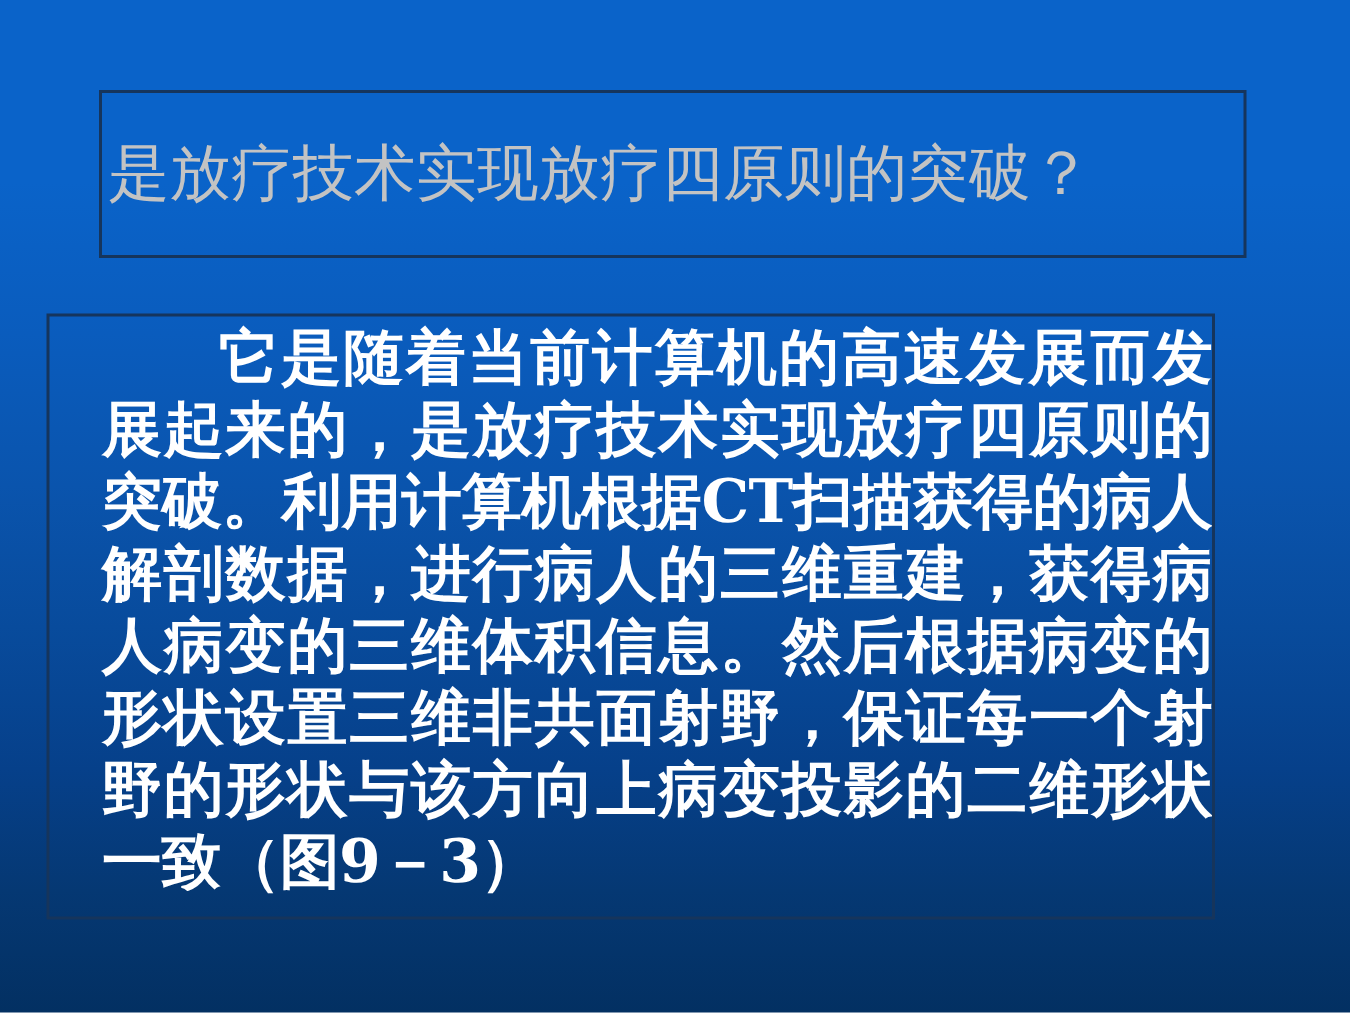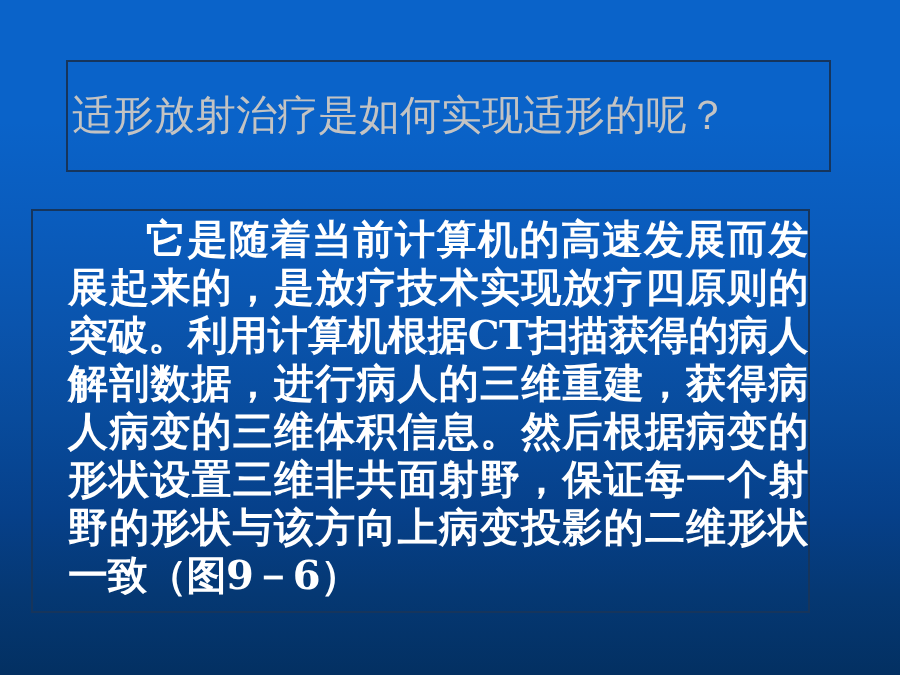--- a/index.html
+++ b/index.html
@@ -78,22 +78,22 @@
     font-family: "DejaVu Serif", "Liberation Serif", serif;
   }
   #body-text .indent { display: inline-block; width: 1.9em; }
 </style>
 </head>
 <body>
 
 <div id="slide">
 
   <div id="title-box">
-    <div id="title-text">适形放射治疗是如何实现适形的呢？</div>
+    <div id="title-text">是放疗技术实现放疗四原则的突破？</div>
   </div>
 
   <div id="body-box">
     <div id="body-text">
-      <span class="indent"></span><span>它是随着当前计算机的高速发展而发展起来的，是放疗技术实现放疗四原则的突破。利用计算机根据CT扫描获得的病人解剖数据，进行病人的三维重建，获得病人病变的三维体积信息。然后根据病变的形状设置三维非共面射野，保证每一个射野的形状与该方向上病变投影的二维形状一致（图9－6）</span>
+      <span class="indent"></span><span>它是随着当前计算机的高速发展而发展起来的，是放疗技术实现放疗四原则的突破。利用计算机根据CT扫描获得的病人解剖数据，进行病人的三维重建，获得病人病变的三维体积信息。然后根据病变的形状设置三维非共面射野，保证每一个射野的形状与该方向上病变投影的二维形状一致（图9－3）</span>
     </div>
   </div>
 
 </div>
 
 </body></html>

